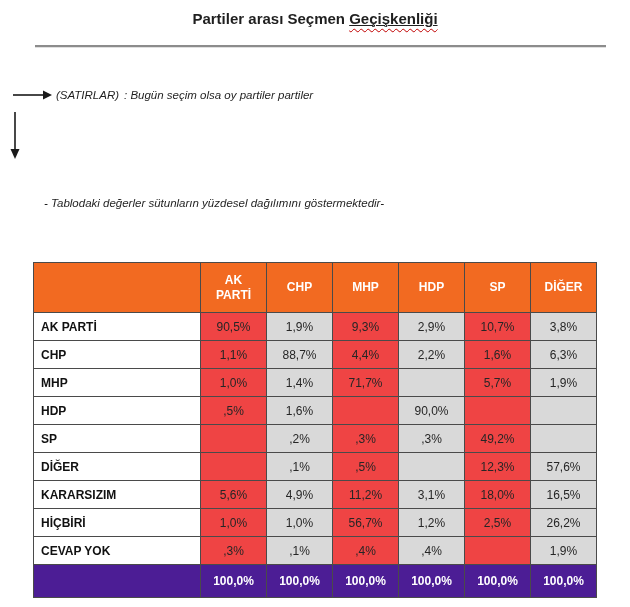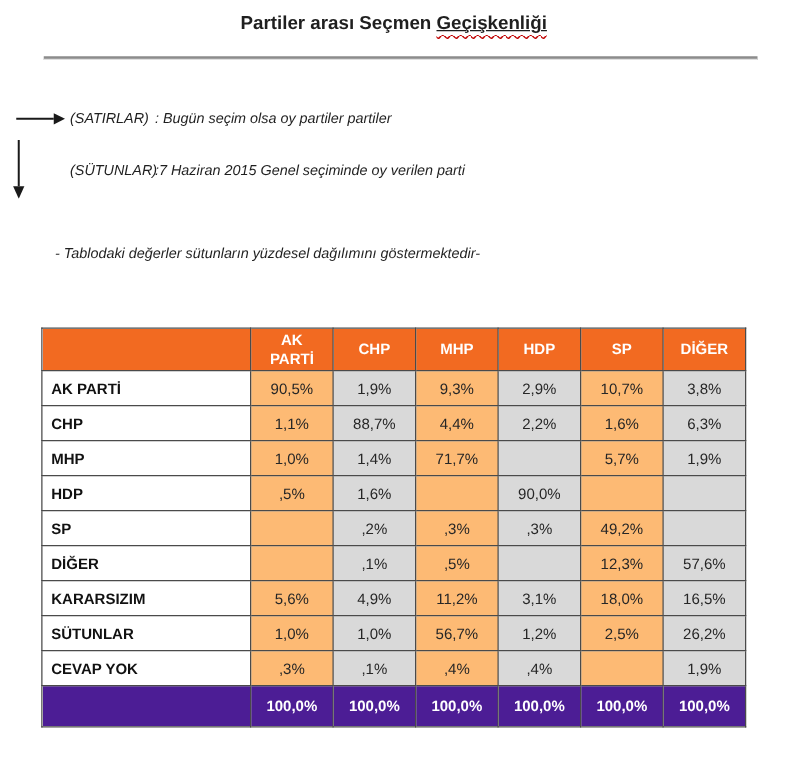--- a/index.html
+++ b/index.html
@@ -53,41 +53,41 @@
     table-layout: fixed;
     font-size: 12px;
   }
   table.grid col.c-label { width: 167px; }
   table.grid col.c-data  { width: 66px; }
   table.grid th, table.grid td {
     border: 1px solid #4a4a4a;
     padding: 0 2px;
     overflow: hidden;
   }
-  tr.hdr { height: 34px; }
+  tr.hdr { height: 50px; }
   tr.hdr th {
     background: #f26a21;
     color: #ffffff;
     font-weight: bold;
     text-align: center;
     white-space: pre-line;
     line-height: 1.25;
   }
   tbody tr { height: 28px; }
   tbody th.rowlbl {
     background: #ffffff;
     text-align: left;
     font-weight: bold;
     color: #111111;
     padding-left: 7px;
   }
   tbody td {
     text-align: center;
     color: #262626;
-    background: #fdba74;
+    background: #ef4444;
   }
   tbody td.shaded { background: #d9d9d9; text-align: center; }
   tfoot tr { height: 33px; }
   tfoot th, tfoot td {
     background: #4c1d95;
     color: #ffffff;
     font-weight: bold;
     text-align: center;
   }
 </style>
@@ -107,21 +107,20 @@
     </svg>
   </span>
   <div class="legend-text legend-rows"><span class="lbl">(SATIRLAR)</span><span>: Bugün seçim olsa oy partiler partiler</span></div>
 
   <span class="legend-col-arrow">
     <svg width="14" height="48" viewBox="0 0 14 48">
       <line x1="7" y1="1" x2="7" y2="38" stroke="#1a1a1a" stroke-width="1.6"></line>
       <polygon points="2.5,38 11.5,38 7,48" fill="#1a1a1a"></polygon>
     </svg>
   </span>
-  <div class="legend-text legend-cols"><span class="lbl">(SÜTUNLAR)</span><span>:7 Haziran 2015 Genel seçiminde oy verilen parti</span></div>
 
   <div class="note">- Tablodaki değerler sütunların yüzdesel dağılımını göstermektedir-</div>
 
   <table class="grid">
     <colgroup>
       <col class="c-label">
       <col class="c-data">
         <col class="c-data">
         <col class="c-data">
       <col class="c-data">
@@ -198,21 +197,21 @@
         <tr>
           <th class="rowlbl">KARARSIZIM</th>
           <td>5,6%</td>
           <td class="shaded">4,9%</td>
           <td>11,2%</td>
           <td class="shaded">3,1%</td>
           <td>18,0%</td>
           <td class="shaded">16,5%</td>
         </tr>
         <tr>
-          <th class="rowlbl">SÜTUNLAR</th>
+          <th class="rowlbl">HİÇBİRİ</th>
           <td>1,0%</td>
           <td class="shaded">1,0%</td>
           <td>56,7%</td>
           <td class="shaded">1,2%</td>
           <td>2,5%</td>
           <td class="shaded">26,2%</td>
         </tr>
         <tr>
           <th class="rowlbl">CEVAP YOK</th>
           <td>,3%</td>

